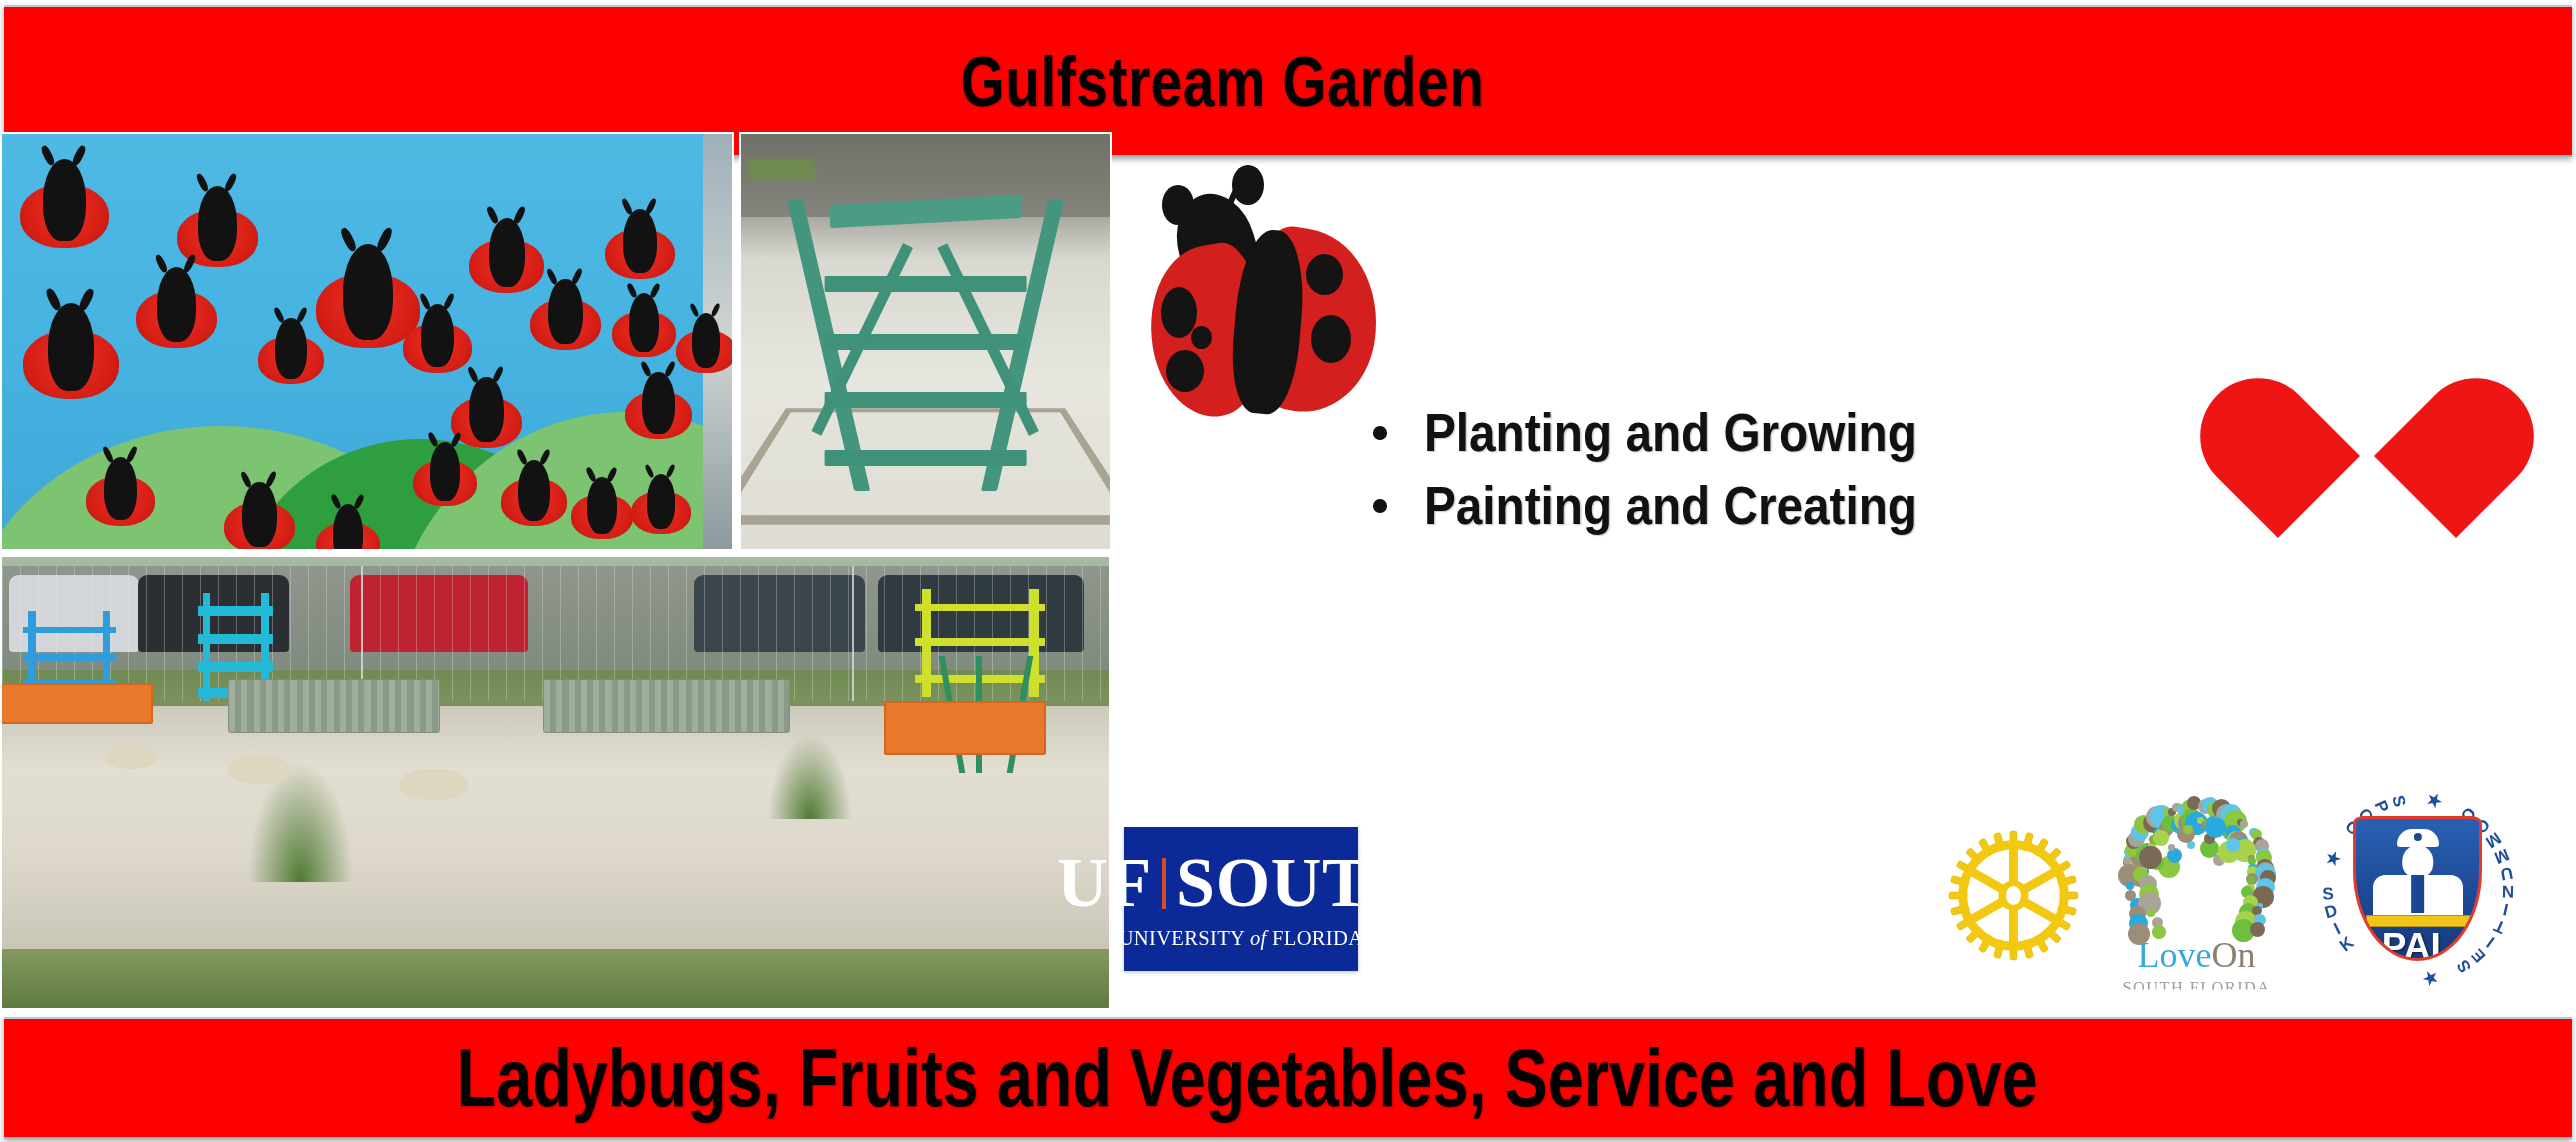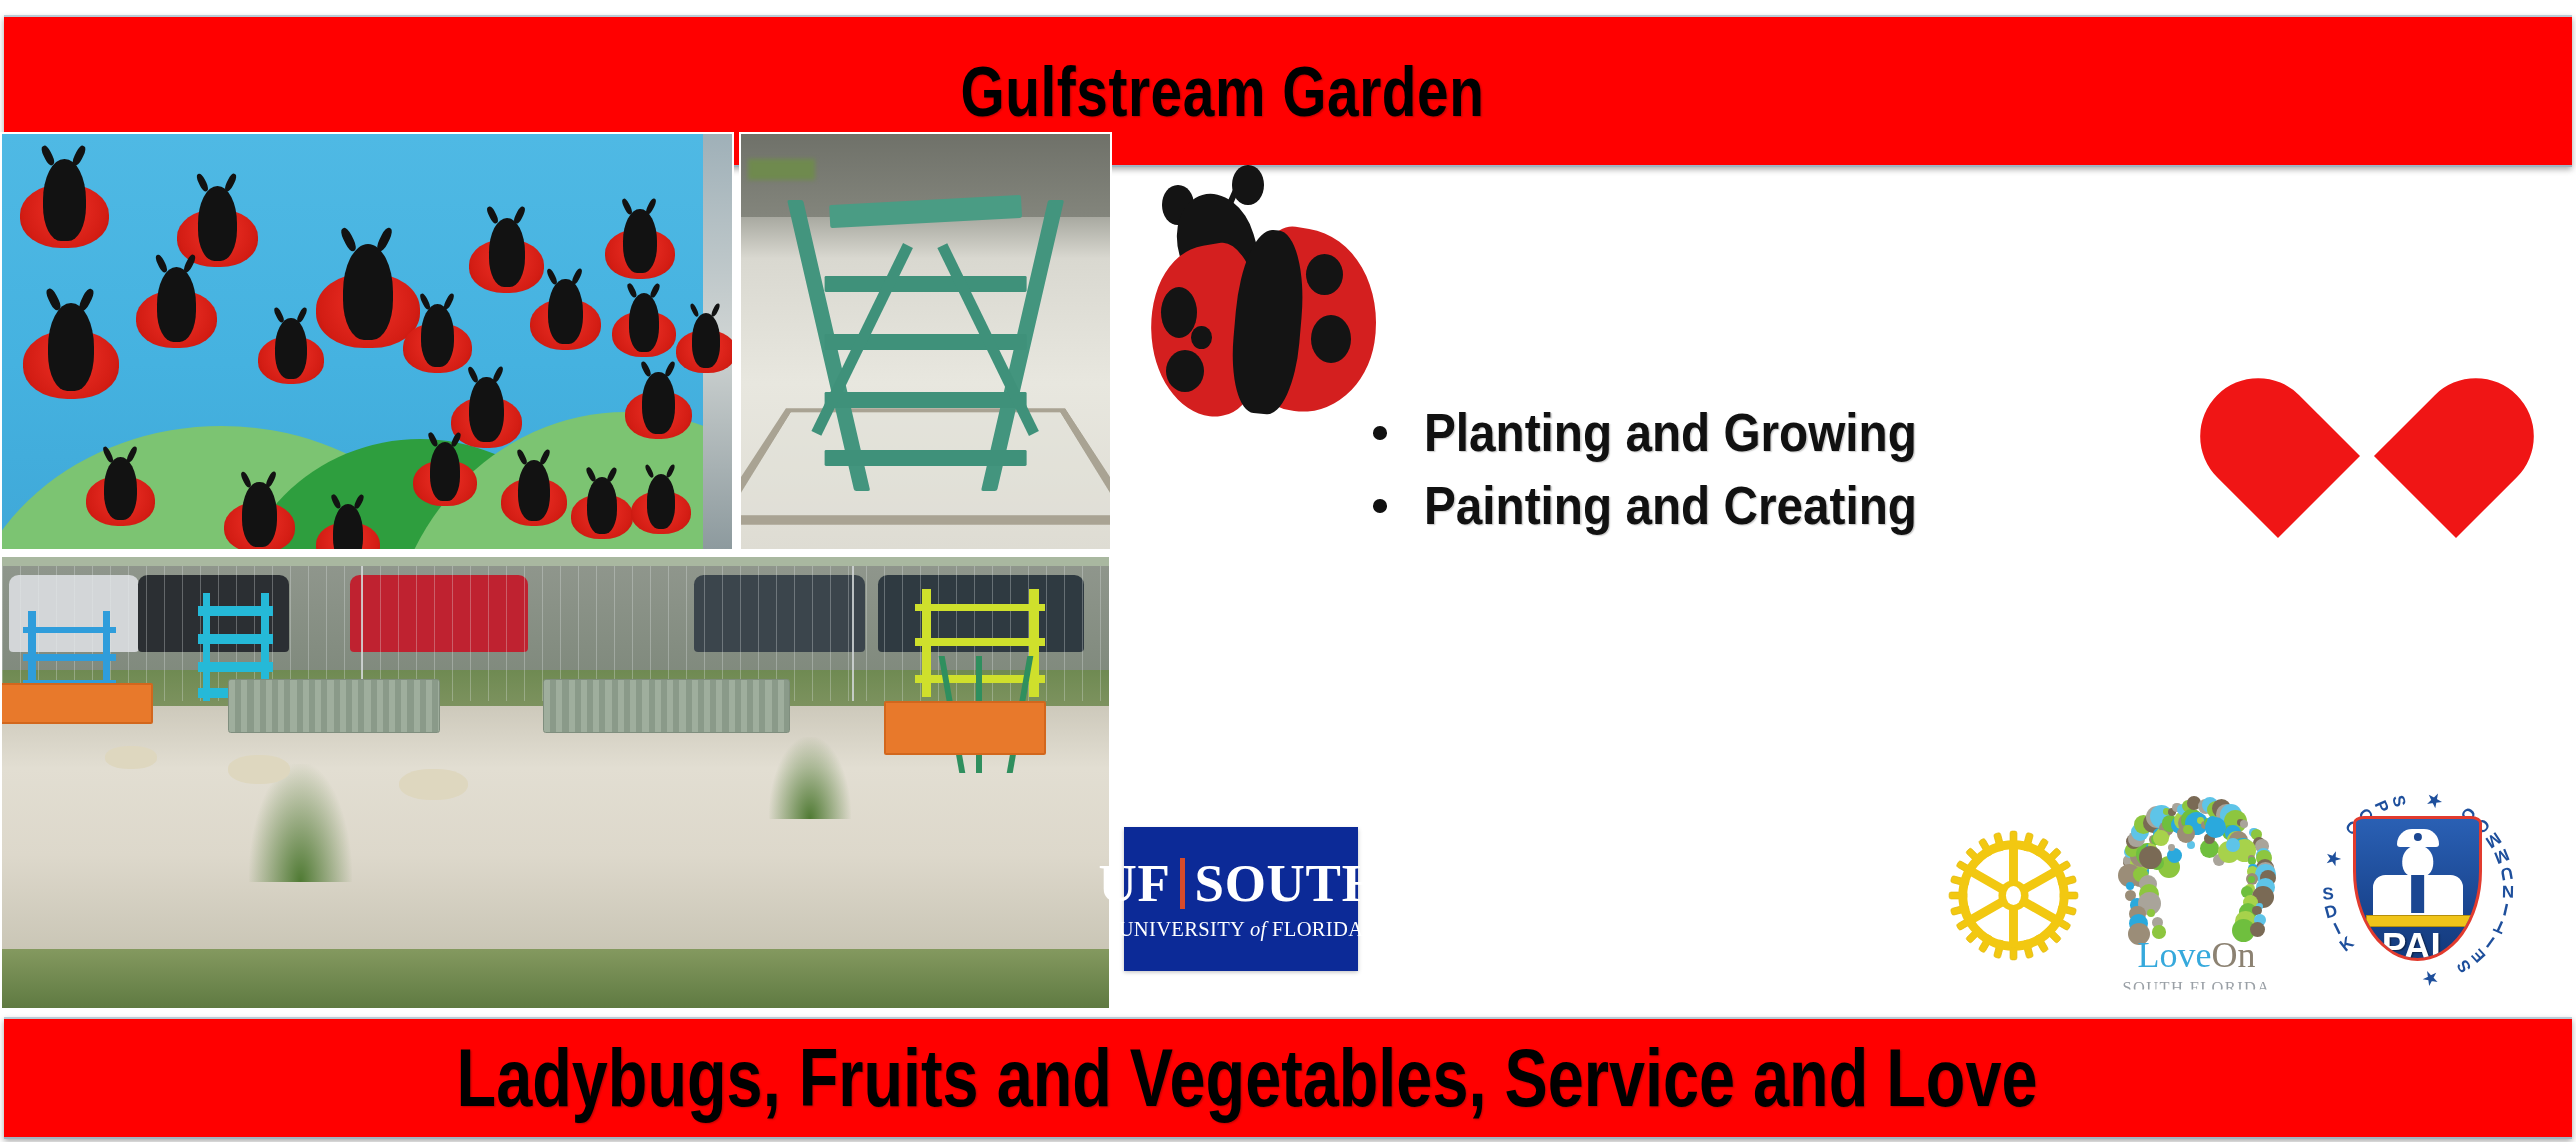--- a/index.html
+++ b/index.html
@@ -16,21 +16,21 @@
     position:absolute;
     left:4.1px; right:4.1px;
     background:#ff0000;
     display:flex;
     align-items:center;
     justify-content:center;
     box-shadow:0 3.4px 6.2px rgba(0,0,0,0.35);
     border-top:2.1px solid #b9cbd6;
     border-bottom:2.1px solid #9fb4c2;
   }
-  .banner-top    { top:15px;  height:152px; }
+  .banner-top    { top:5px;  height:152px; }
   .banner-bottom { top:1017px; height:122px; }
 
   .banner-text {
     color:#000000;
     font-weight:bold;
     white-space:nowrap;
     font-family:"Liberation Sans", sans-serif;
     transform:scaleX(0.80);
     transform-origin:center center;
     text-shadow:1.4px 1.4px 2.1px rgba(120,0,0,0.45);
@@ -201,21 +201,21 @@
   .logos { position:absolute; left:1124px; top:780px; width:1452px; height:226px; }
 
   .uf-logo {
     position:absolute; left:0px; top:47px; width:234px; height:144px;
     background:#0c2a97; display:flex; flex-direction:column;
     align-items:center; justify-content:center;
     box-shadow:0 2.1px 4.1px rgba(0,0,0,0.25);
   }
   .uf-main { display:flex; align-items:center; }
   .uf-word { color:#ffffff; font-family:"Liberation Serif", serif; font-weight:bold;
-    font-size:53px; letter-spacing:0.7px; line-height:1; }
+    font-size:70px; letter-spacing:0.7px; line-height:1; }
   .uf-bar { width:4.8px; height:51px; background:#d64b2a; margin:0 9.6px; }
   .uf-sub { color:#ffffff; font-family:"Liberation Serif", serif; font-size:20.6px;
     letter-spacing:0.3px; margin-top:8.2px; white-space:nowrap; }
   .uf-sub i { font-style:italic; }
 
   .rotary { position:absolute; left:310px; top:73px; width:507px; }
   .rotary-name {
     color:#1857a8; font-weight:bold; font-size:44px; text-align:right;
     transform:scaleX(0.92); transform-origin:right center;
     text-shadow:0.7px 0.7px 1.4px rgba(255,255,255,0.9);

